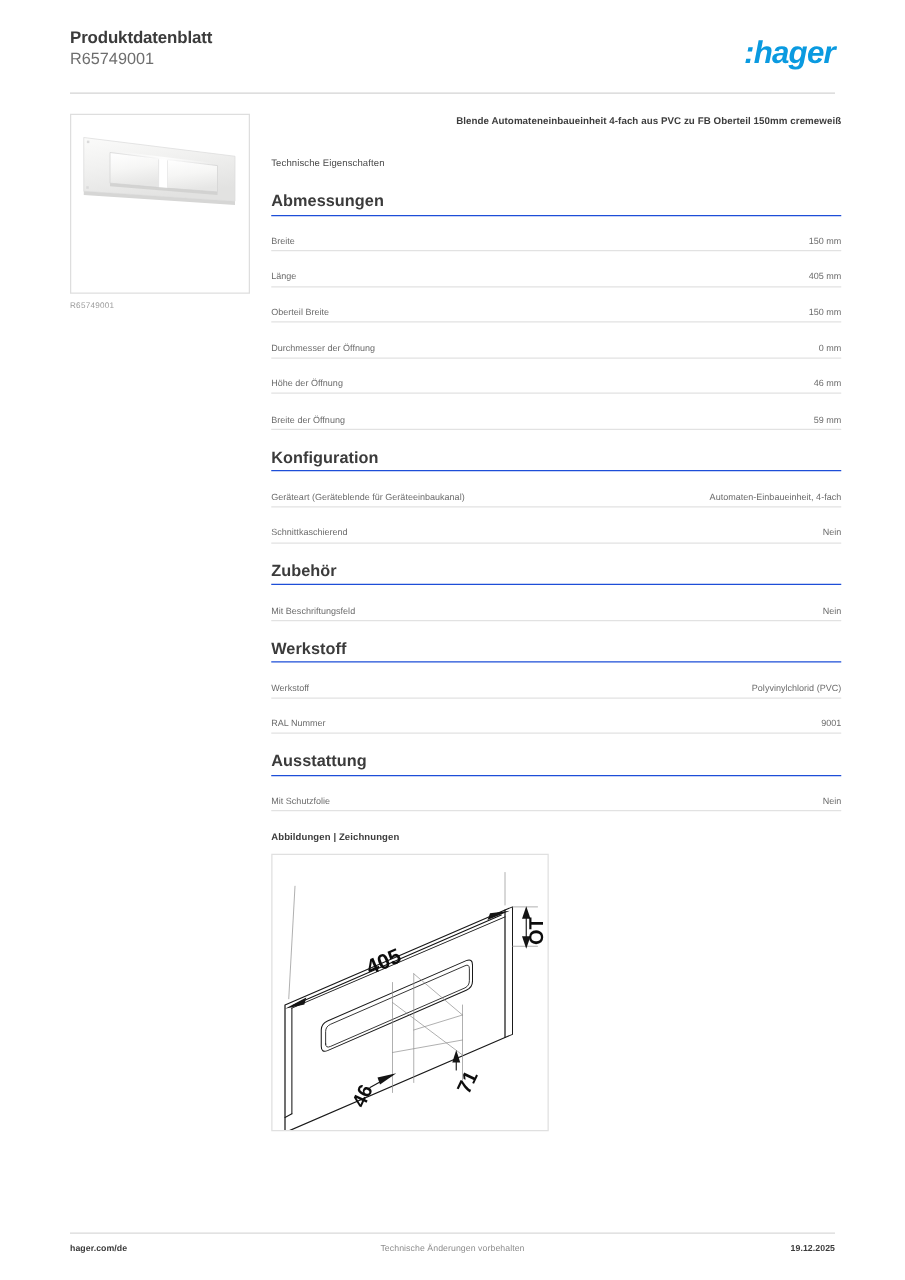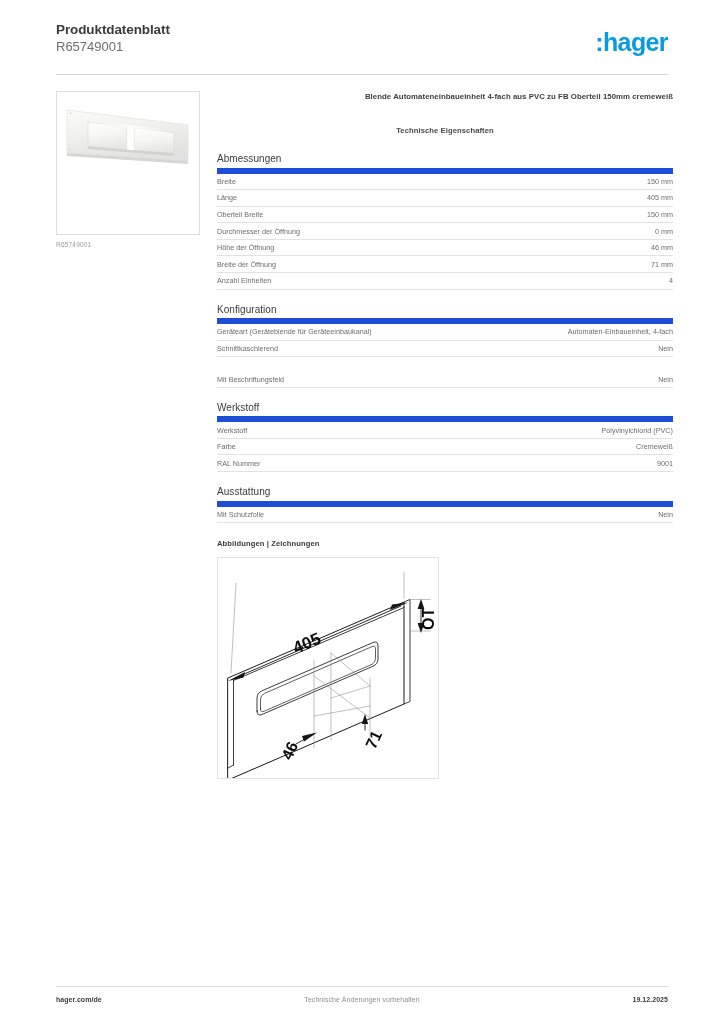--- a/index.html
+++ b/index.html
@@ -50,20 +50,21 @@
   .logo {
     position: absolute;
     right: 0;
     top: 6px;
     font-size: 25px;
     font-weight: bold;
     color: #0a9ae0;
     letter-spacing: -0.6px;
     line-height: 28px;
     font-family: "Liberation Sans", sans-serif;
+    font-style: italic;
   }
   .header-rule {
     position: absolute;
     left: 56px;
     top: 74px;
     width: 612px;
     height: 1px;
     background: #d4d4d4;
   }
 
@@ -108,36 +109,35 @@
     font-size: 7.8px;
     font-weight: bold;
     color: #3d3d3d;
     line-height: 11px;
     margin: 0 0 24px 0;
     letter-spacing: 0.05px;
     text-align: right;
   }
   .tech-heading {
     font-size: 7.6px;
-    font-weight: bold;
+    font-weight: normal;
     color: #4a4a4a;
     margin: 0 0 18px 0;
     letter-spacing: 0.1px;
-    text-align: center;
   }
 
   .spec-group { margin-bottom: 14px; }
   .spec-group:last-of-type { margin-bottom: 0; }
 
   .spec-title {
-    font-size: 10px;
-    font-weight: normal;
+    font-size: 13px;
+    font-weight: bold;
     color: #3b3b3b;
     padding-bottom: 3.5px;
-    border-bottom: 6px solid #1d4ed8;
+    border-bottom: 1px solid #1d4ed8;
     letter-spacing: 0.05px;
   }
   .spec-row {
     display: flex;
     justify-content: space-between;
     align-items: baseline;
     border-bottom: 1px solid #e2e2e2;
     padding: 3.4px 0 3.2px 0;
     font-size: 7.2px;
     line-height: 9px;
@@ -146,20 +146,21 @@
     color: #6b6b6b;
     letter-spacing: 0.02px;
     white-space: nowrap;
   }
   .spec-value {
     color: #6b6b6b;
     text-align: right;
     letter-spacing: 0.02px;
     white-space: nowrap;
     padding-left: 10px;
+    margin-top: 12px;
   }
 
   
   .drawings-heading {
     font-size: 7.6px;
     font-weight: bold;
     color: #3b3b3b;
     margin: 16px 0 9px 0;
     letter-spacing: 0.1px;
   }
@@ -290,53 +291,46 @@
           <div class="spec-row">
             <span class="spec-label">Durchmesser der Öffnung</span>
             <span class="spec-value">0 mm</span>
           </div>
           <div class="spec-row">
             <span class="spec-label">Höhe der Öffnung</span>
             <span class="spec-value">46 mm</span>
           </div>
           <div class="spec-row">
             <span class="spec-label">Breite der Öffnung</span>
-            <span class="spec-value">71 mm</span>
-          </div>
-          <div class="spec-row">
-            <span class="spec-label">Anzahl Einheiten</span>
-            <span class="spec-value">4</span>
+            <span class="spec-value">59 mm</span>
           </div>
         </div>
         <div class="spec-group">
           <div class="spec-title">Konfiguration</div>
           <div class="spec-row">
             <span class="spec-label">Geräteart (Geräteblende für Geräteeinbaukanal)</span>
             <span class="spec-value">Automaten-Einbaueinheit, 4-fach</span>
           </div>
           <div class="spec-row">
             <span class="spec-label">Schnittkaschierend</span>
             <span class="spec-value">Nein</span>
           </div>
         </div>
         <div class="spec-group">
+          <div class="spec-title">Zubehör</div>
           <div class="spec-row">
             <span class="spec-label">Mit Beschriftungsfeld</span>
             <span class="spec-value">Nein</span>
           </div>
         </div>
         <div class="spec-group">
           <div class="spec-title">Werkstoff</div>
           <div class="spec-row">
             <span class="spec-label">Werkstoff</span>
             <span class="spec-value">Polyvinylchlorid (PVC)</span>
-          </div>
-          <div class="spec-row">
-            <span class="spec-label">Farbe</span>
-            <span class="spec-value">Cremeweiß</span>
           </div>
           <div class="spec-row">
             <span class="spec-label">RAL Nummer</span>
             <span class="spec-value">9001</span>
           </div>
         </div>
         <div class="spec-group">
           <div class="spec-title">Ausstattung</div>
           <div class="spec-row">
             <span class="spec-label">Mit Schutzfolie</span>

